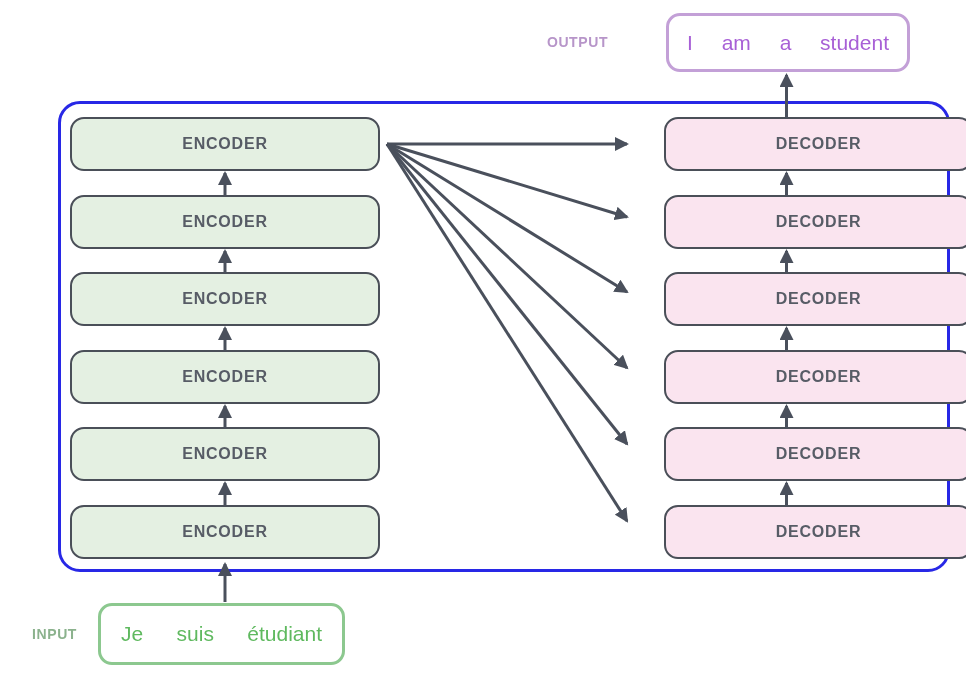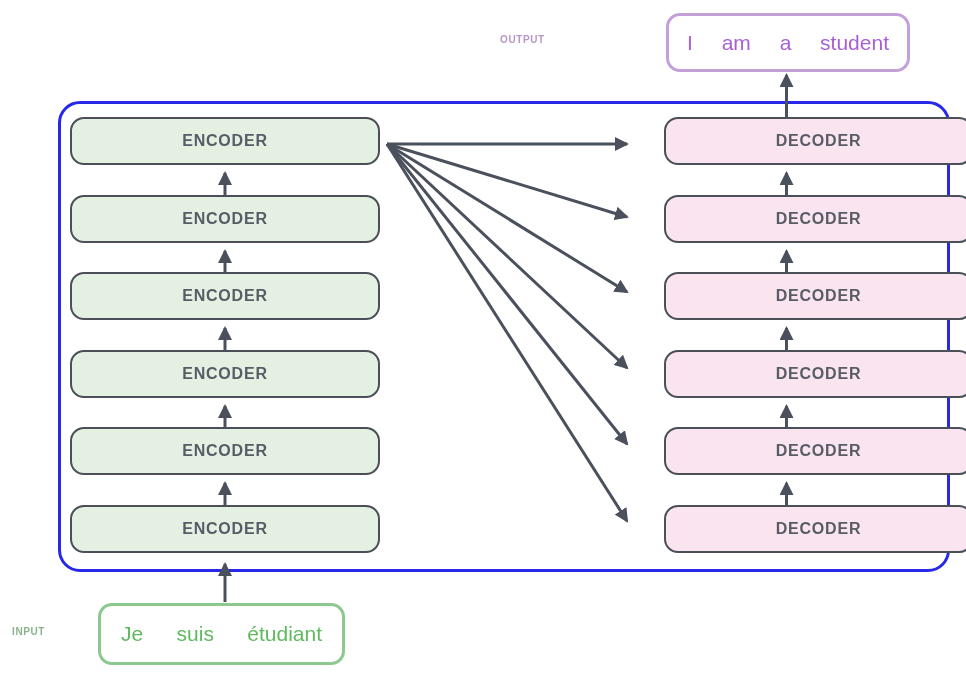--- a/index.html
+++ b/index.html
@@ -27,21 +27,21 @@
     left: 58px; top: 101px;
     width: 886px; height: 465px;
     border: 3px solid var(--blue, #2828e6);
     border-radius: 22px;
     background: transparent;
     z-index: 1;
   }
   .stack-box {
     position: absolute;
     box-sizing: border-box;
-    height: 48px;
+    height: 54px;
     border: 2.5px solid var(--box-border, #4a4f58);
     border-radius: 14px;
     display: flex;
     align-items: center;
     justify-content: center;
     z-index: 2;
   }
   .stack-box .stack-label {
     font-size: 16px;
     font-weight: bold;
@@ -78,24 +78,24 @@
     border-radius: 14px;
     padding: 0 20px;
     text-align: center;
   }
   .input-box .word {
     font-size: 21px;
     color: var(--in-text, #5fb95f);
   }
   .io-label {
     position: absolute;
-    font-size: 10px;
+    font-size: 14px;
     font-weight: bold;
     letter-spacing: 0.6px;
-    text-align: left;
+    text-align: center;
     z-index: 2;
   }
   .output-label {
     left: 500px; top: 34px; width: 155px;
     color: var(--out-label, #b795c9);
   }
   .input-label {
     left: 12px; top: 626px; width: 85px;
     color: var(--in-label, #8bb28d);
   }

